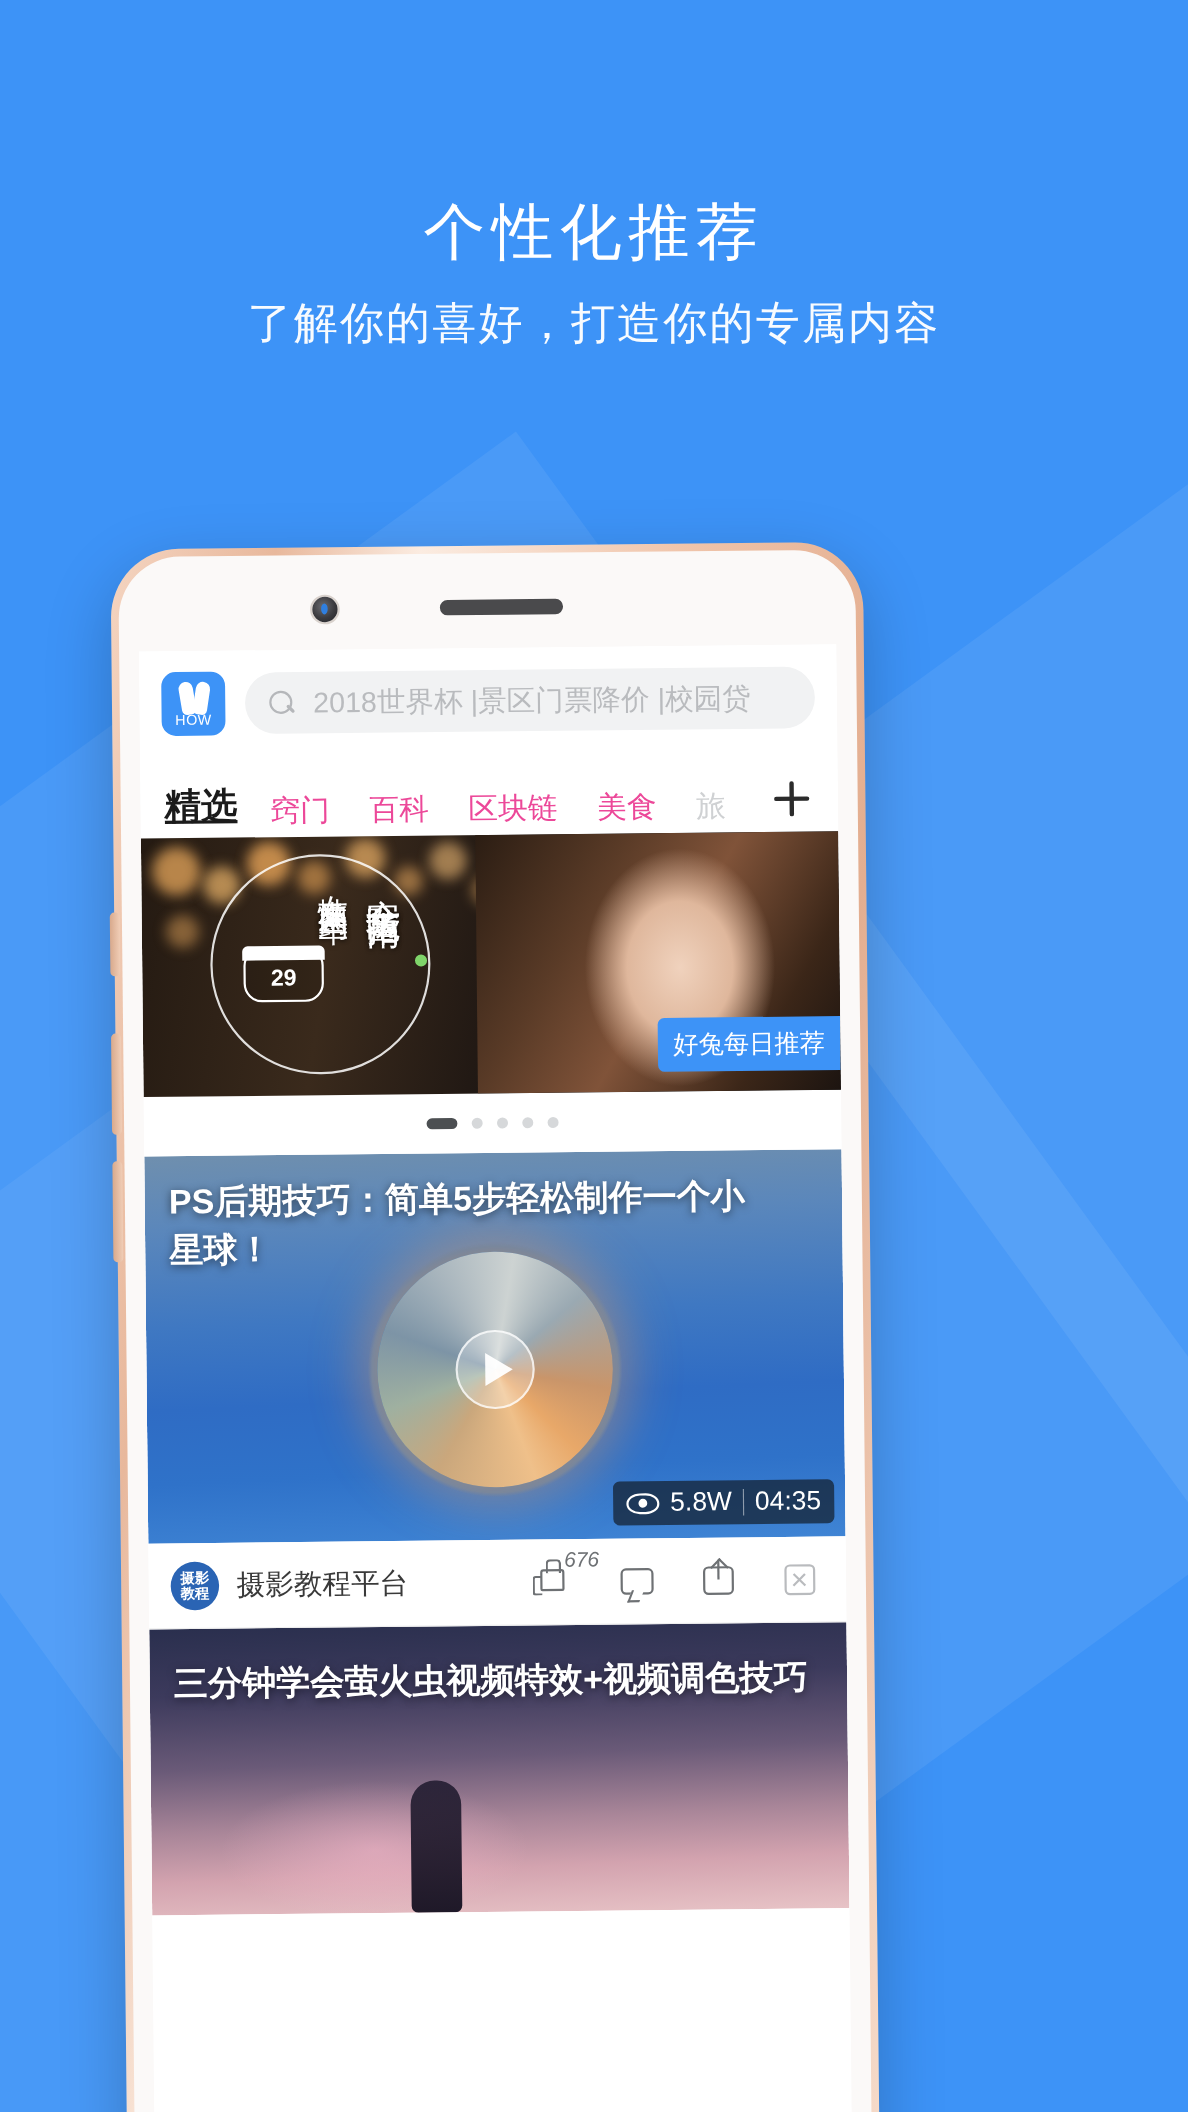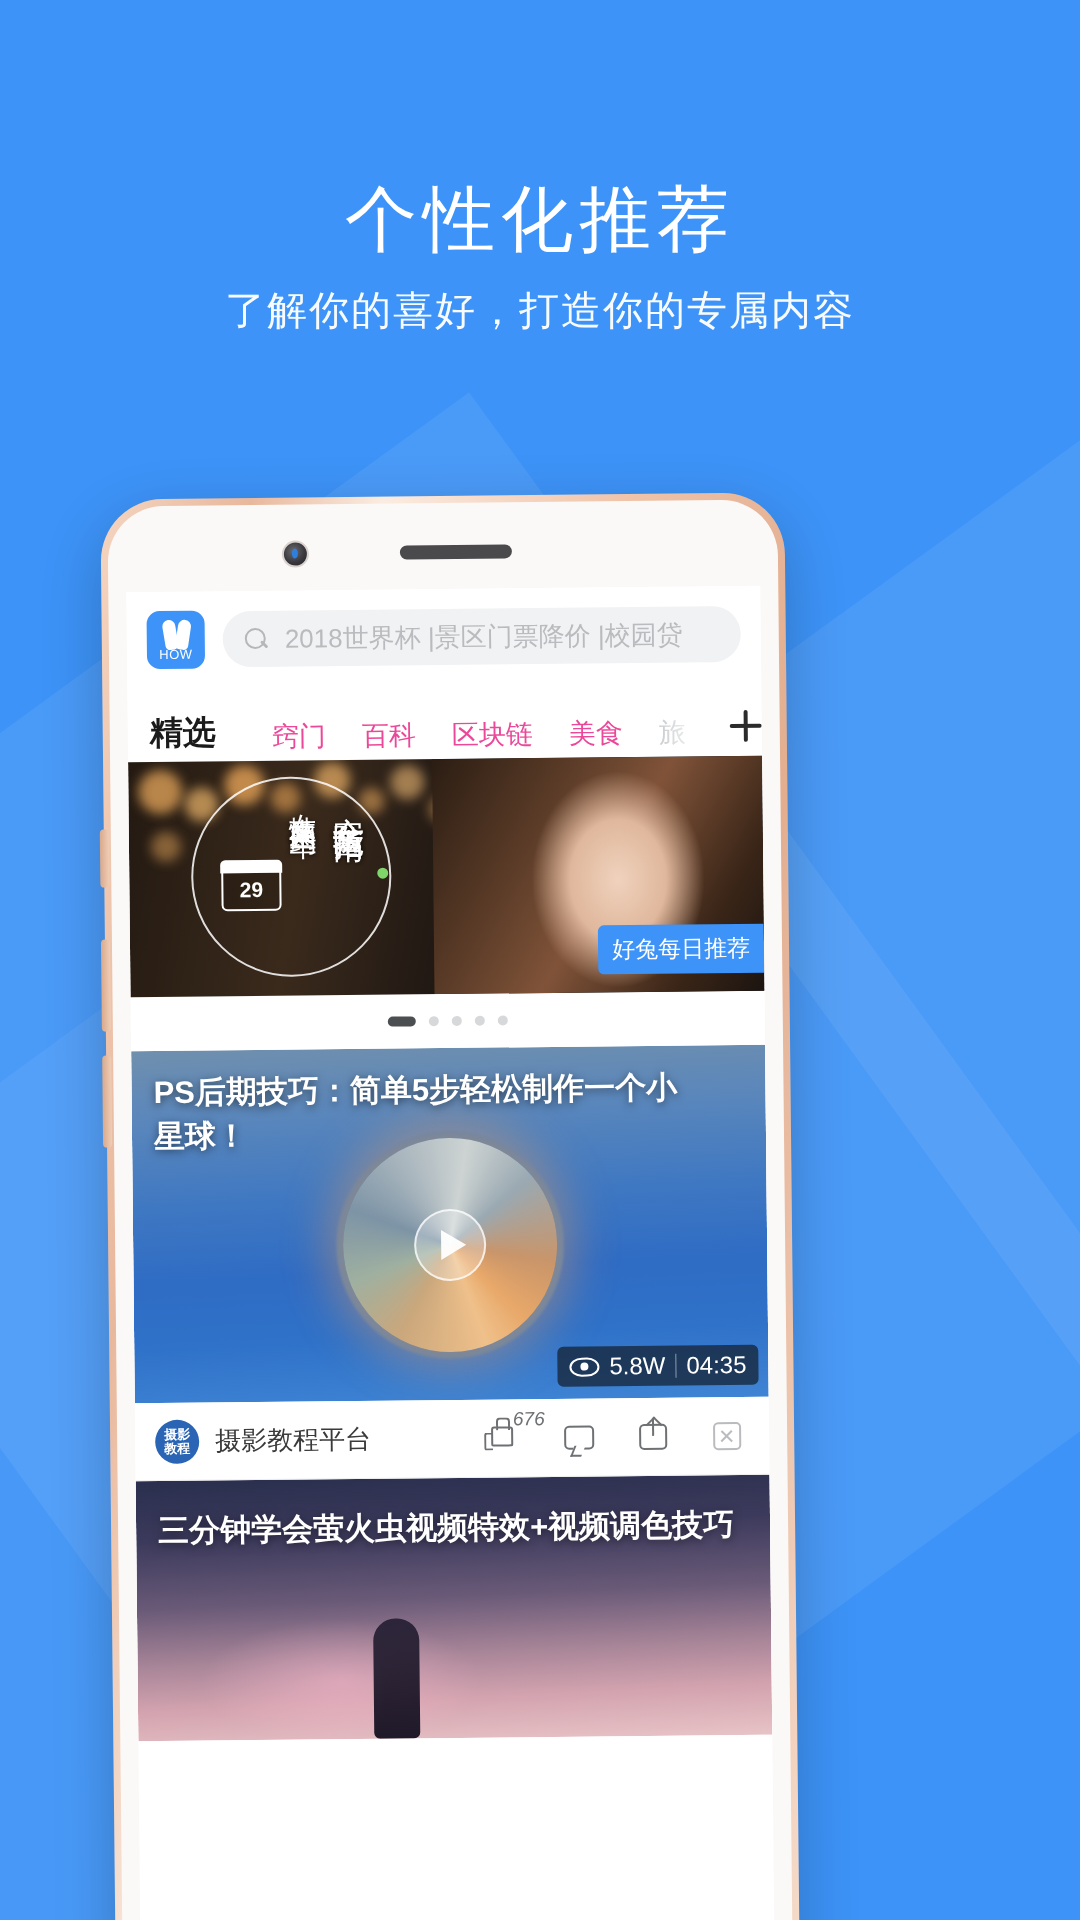--- a/index.html
+++ b/index.html
@@ -27,21 +27,21 @@
   .bg-diag-3 {
     position: absolute; left: -520px; top: 1460px;
     width: 900px; height: 1000px;
     background: rgba(255,255,255,0.06);
     transform: rotate(-36deg); transform-origin: 0 0;
   }
 
   
   .headline-wrap { position: absolute; left: 0; top: 180px; width: 1080px; text-align: center; }
   .headline {
-    color: #ffffff; font-size: 72px; font-weight: 400;
+    color: #ffffff; font-size: 56px; font-weight: 400;
     letter-spacing: 6px; line-height: 1.1;
   }
   .subhead {
     color: #ffffff; font-size: 40px; font-weight: 300;
     letter-spacing: 2px; margin-top: 24px; opacity: .97;
   }
 
   
   .phone {
     position: absolute; left: 108px; top: 496px;
@@ -118,21 +118,21 @@
   .search-ph {
     margin-left: 16px; color: #b9bbbe; font-size: 26px; white-space: nowrap;
   }
 
   
   .tabs {
     display: flex; align-items: flex-end; height: 74px; padding: 0 18px 6px 22px;
     background: #fff; position: relative;
   }
   .tab { font-size: 27px; color: #ec4899; margin-right: 36px; white-space: nowrap; }
-  .tab.active { color: #1b1b1b; font-size: 33px; font-weight: bold; margin-right: 56px; }
+  .tab.active { color: #1b1b1b; font-size: 33px; font-weight: bold; margin-right: 30px; text-decoration: underline; }
   .tab.faded { color: #cfd1d3; }
   .tab-plus {
     margin-left: auto; width: 48px; height: 48px; position: relative; flex: none;
   }
   .tab-plus::before, .tab-plus::after {
     content:""; position:absolute; background:#2b2b2b; border-radius:2px;
   }
   .tab-plus::before { left: 8px; top: 22px; width: 32px; height: 4px; }
   .tab-plus::after  { left: 22px; top: 8px; width: 4px; height: 32px; }
   .tabs-fade {
@@ -148,22 +148,22 @@
   .bokeh { position: absolute; border-radius: 50%; filter: blur(6px); }
   .bcircle {
     position: absolute; left: 62px; top: 16px; width: 200px; height: 200px;
     border: 2px solid rgba(255,255,255,0.85); border-radius: 50%;
   }
   .bdot {
     position: absolute; left: 248px; top: 108px; width: 11px; height: 11px;
     border-radius: 50%; background: #7fd46a;
   }
   .cal {
-    position: absolute; left: 92px; top: 100px; width: 60px; height: 50px;
-    border: 2.6px solid #fff; border-radius: 6px; background: rgba(0,0,0,0.12);
+    position: absolute; left: 92px; top: 100px; width: 73px; height: 50px;
+    border: 2.6px solid #fff; border-radius: 17px; background: rgba(0,0,0,0.12);
   }
   .cal::before {
     content:""; position:absolute; left:-2.6px; top:-2.6px; right:-2.6px; height: 13px;
     background:#fff; border-radius: 5px 5px 0 0;
   }
   .cal .d {
     position: absolute; left: 0; right: 0; top: 15px; text-align: center;
     color: #fff; font-size: 21px; font-weight: bold;
   }
   .vtext {

